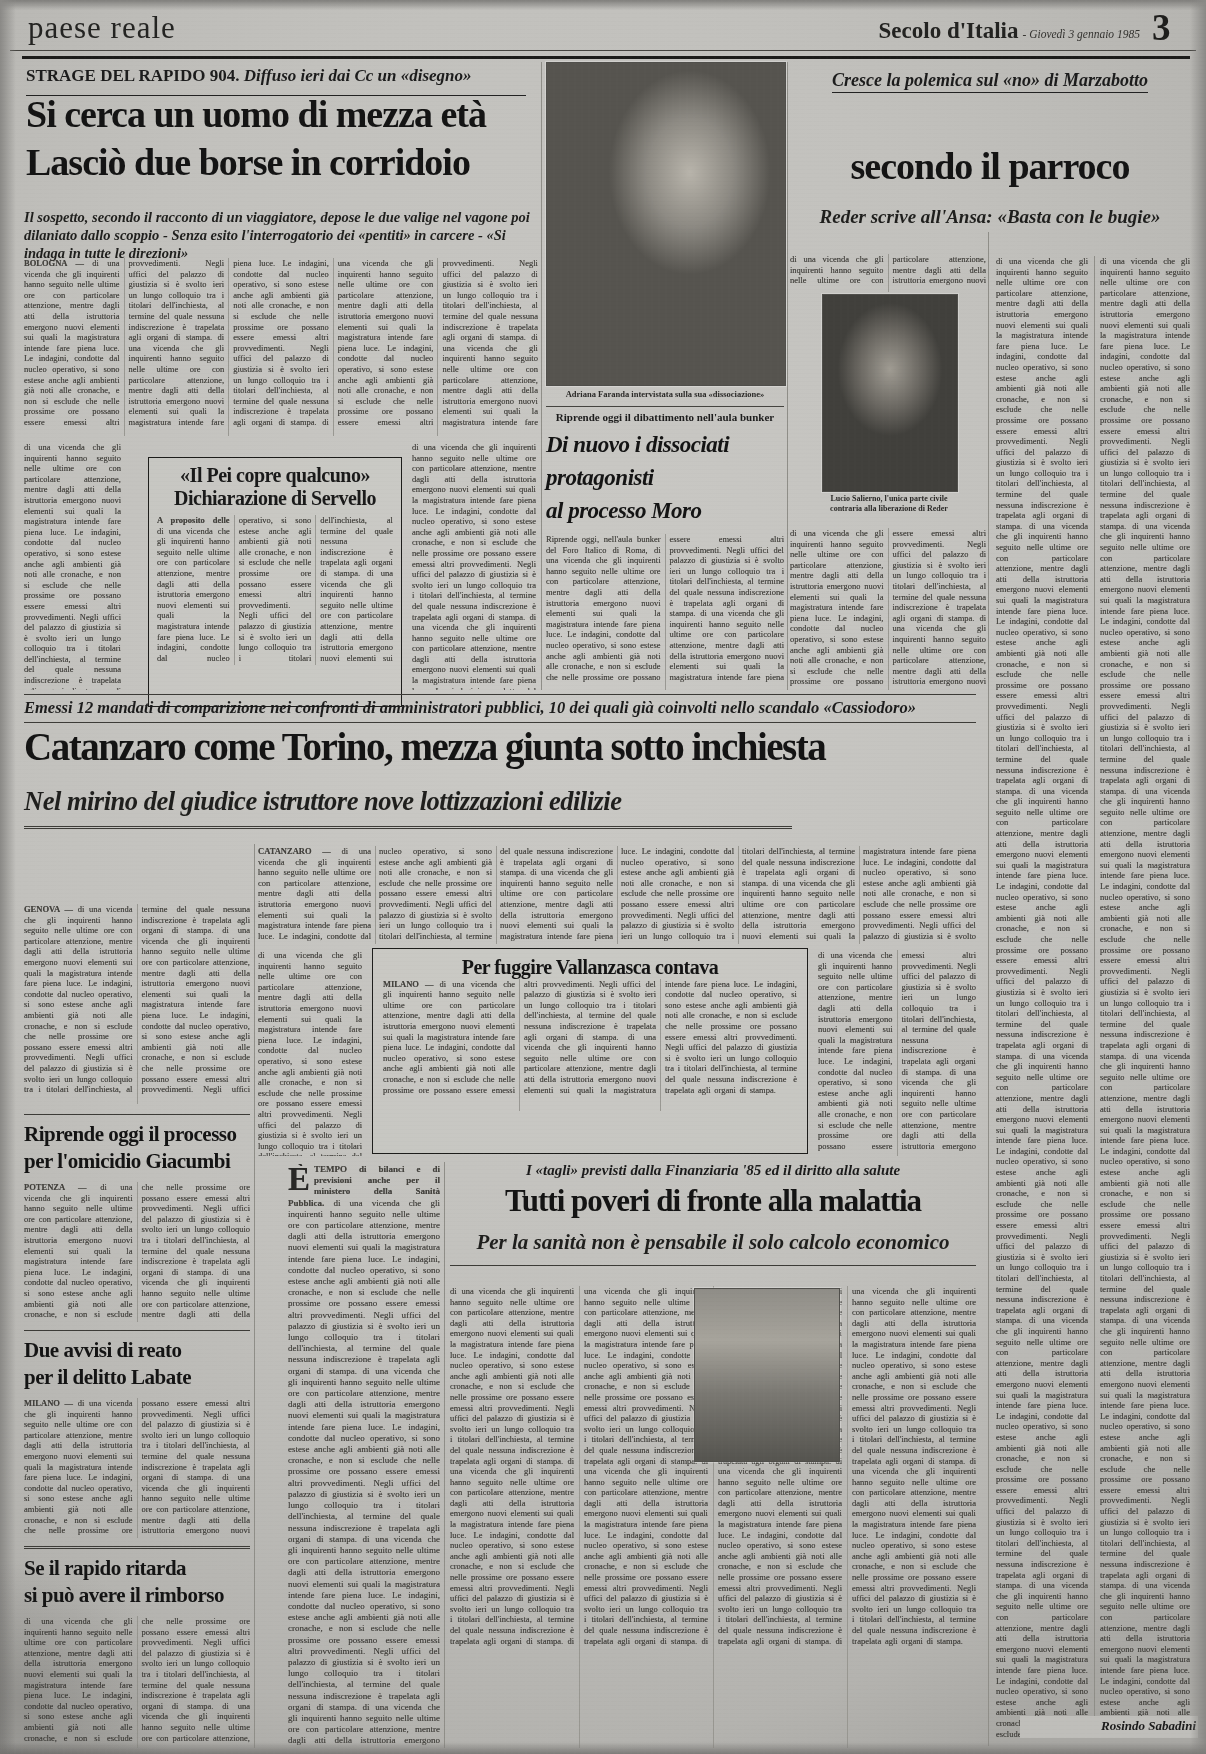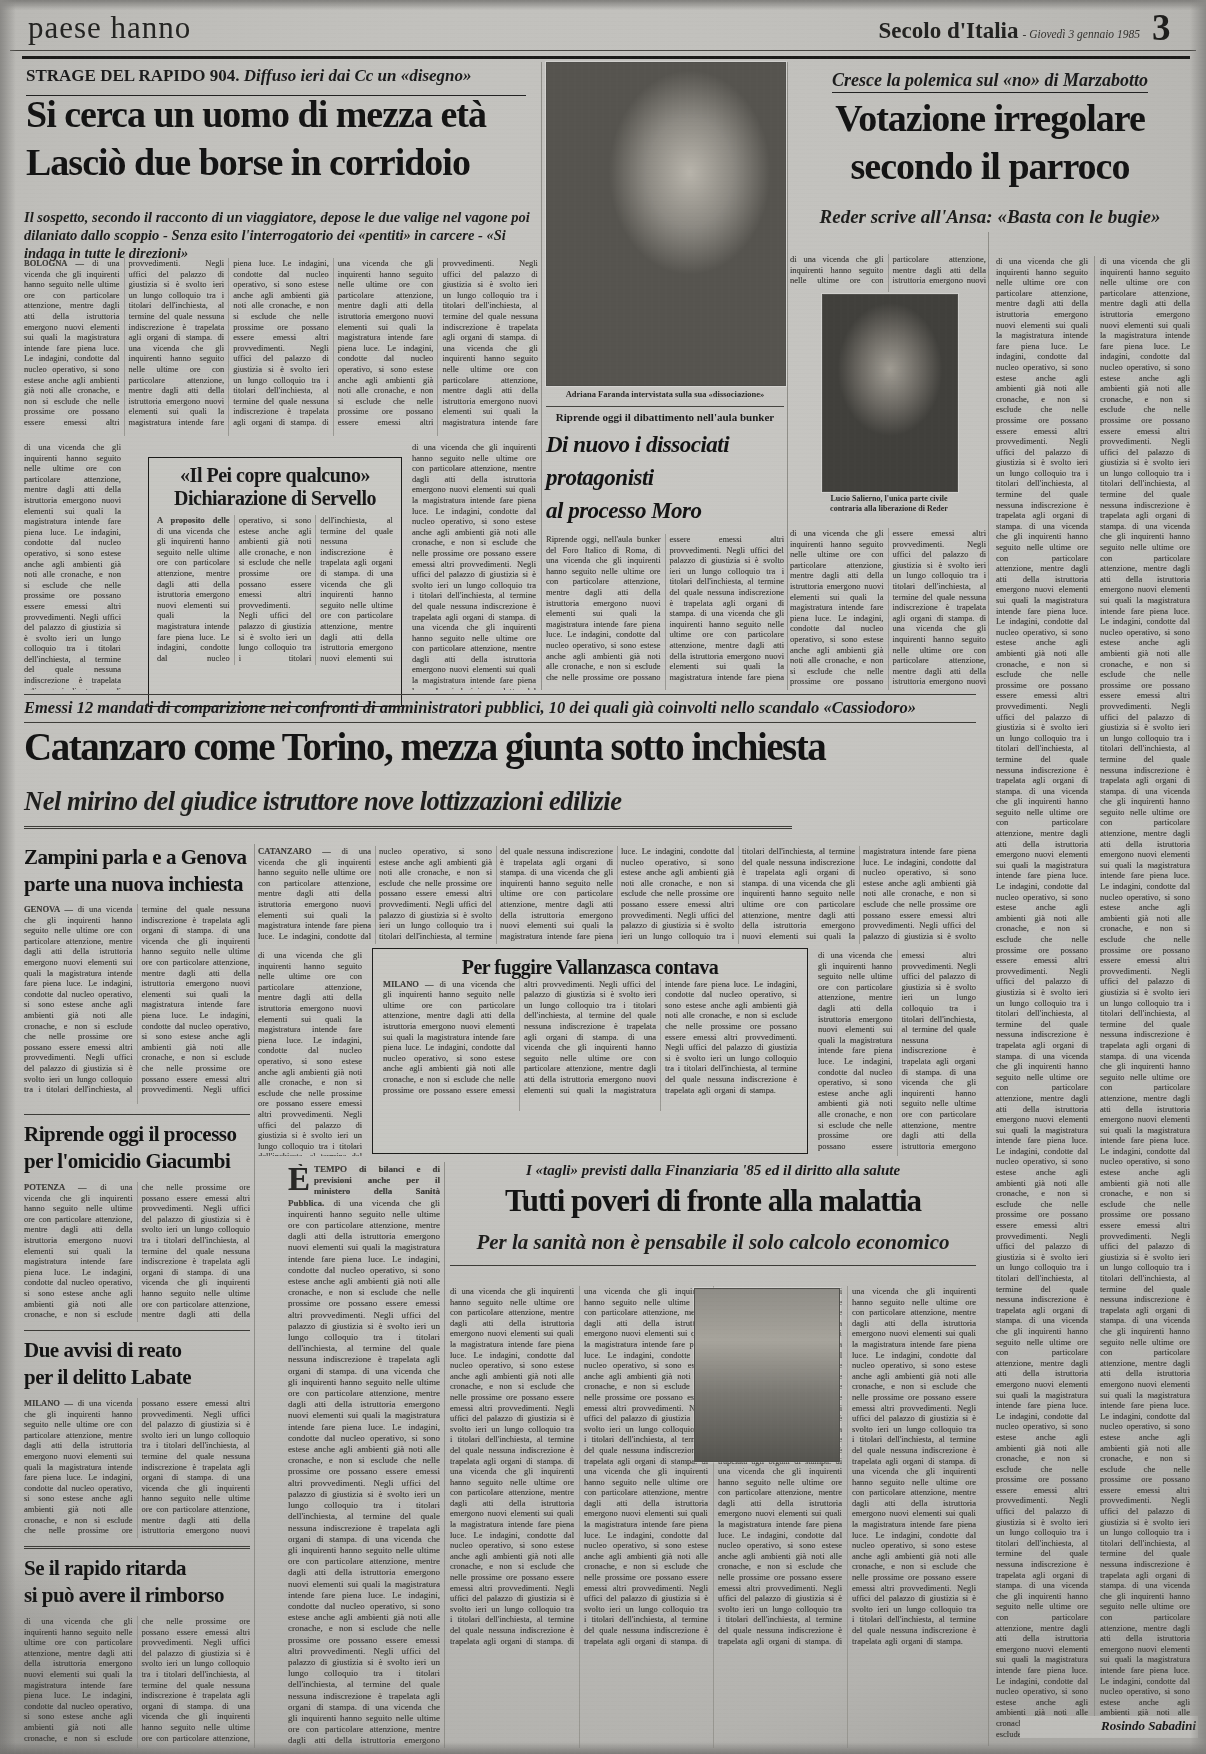--- a/index.html
+++ b/index.html
@@ -25,21 +25,21 @@
   .edge{pointer-events:none;}
   .noise{position:absolute;inset:0;pointer-events:none;opacity:.25;
     background:repeating-linear-gradient(0deg, rgba(0,0,0,.03) 0 1px, transparent 1px 4px),
                repeating-linear-gradient(90deg, rgba(255,255,255,.03) 0 2px, transparent 2px 7px);}
 </style>
 </head>
 <body>
 
 <div id="page">
 
-  <div class="abs" style="left:28px;top:10px;font-size:31px;letter-spacing:1px;color:#242422;">paese hanno</div>
+  <div class="abs" style="left:28px;top:10px;font-size:31px;letter-spacing:1px;color:#242422;">paese reale</div>
   <div class="abs" style="left:830px;top:18px;width:310px;text-align:right;">
     <span style="font-size:23px;font-weight:bold;color:#232321;">Secolo d'Italia</span>
     <span style="font-size:11.5px;font-style:italic;color:#33322f;">- Giovedì 3 gennaio 1985</span>
   </div>
   <div class="abs" style="left:1152px;top:6px;font-size:37px;font-weight:bold;color:#1e1e1c;">3</div>
   <div class="abs hrule edge" style="left:10px;top:50px;width:1186px;"></div>
   <div class="abs edge" style="left:22px;top:56px;width:1168px;height:3px;background:#1c1c1a;"></div>
 
   <div class="abs" style="left:26px;top:66px;width:500px;border-bottom:1px solid #222;padding-bottom:9px;">
     <span class="kicker" style="font-size:17px;">STRAGE DEL RAPIDO 904.</span><span class="kicker" style="font-size:17px;font-style:italic;"> Diffuso ieri dai Cc un «disegno»</span>
@@ -79,21 +79,20 @@
     <div>al processo Moro</div>
   </div>
   <div class="abs greek cols2" style="left:546px;top:534px;width:238px;height:156px;">
     <span>Riprende oggi, nell'aula bunker del Foro Italico di Roma, </span><span>di una vicenda che gli inquirenti hanno seguito nelle ultime ore con particolare attenzione, mentre dagli atti della istruttoria emergono nuovi elementi sui quali la magistratura intende fare piena luce. Le indagini, condotte dal nucleo operativo, si sono estese anche agli ambienti già noti alle cronache, e non si esclude che nelle prossime ore possano essere emessi altri provvedimenti. Negli uffici del palazzo di giustizia si è svolto ieri un lungo colloquio tra i titolari dell'inchiesta, al termine del quale nessuna indiscrezione è trapelata agli organi di stampa.  di una vicenda che gli inquirenti hanno seguito nelle ultime ore con particolare attenzione, mentre dagli atti della istruttoria emergono nuovi elementi sui quali la magistratura intende fare piena luce. Le indagini, condotte dal nucleo operativo, si sono estese anche agli ambienti già noti alle cronache, e non si esclude che nelle prossime ore possano essere emessi altri provvedimenti. Negli uffici del palazzo di giustizia si è svolto ieri un lungo colloquio tra i titolari dell'inchiesta, al termine del quale nessuna indiscrezione è trapelata agli organi di stampa. </span>
   </div>
   <div class="abs vrule edge" style="left:787px;top:62px;height:628px;"></div>
 
   <div class="abs" style="left:790px;top:70px;width:400px;text-align:center;">
     <span class="kicker" style="font-style:italic;font-size:18px;border-bottom:1px solid #222;padding-bottom:2px;">Cresce la polemica sul «no» di Marzabotto</span>
   </div>
-  <div class="abs hl" style="left:790px;top:98px;width:400px;font-size:38px;text-align:center;">Votazione irregolare</div>
   <div class="abs hl" style="left:790px;top:146px;width:400px;font-size:38px;text-align:center;">secondo il parroco</div>
   <div class="abs deck" style="left:790px;top:206px;width:400px;font-size:19px;text-align:center;">Reder scrive all'Ansa: «Basta con le bugie»</div>
   <div class="abs greek cols2" style="left:790px;top:254px;width:196px;height:38px;">
     <span>di una vicenda che gli inquirenti hanno seguito nelle ultime ore con particolare attenzione, mentre dagli atti della istruttoria emergono nuovi elementi sui quali la magistratura intende fare piena luce. Le indagini, condotte dal nucleo operativo, si sono estese anche agli ambienti già noti alle cronache, e non si esclude che nelle prossime ore possano essere emessi altri provvedimenti. Negli uffici del palazzo di giustizia si è svolto ieri un lungo colloquio tra i titolari dell'inchiesta, al termine del quale nessuna indiscrezione è trapelata agli organi di stampa. </span>
   </div>
   <div class="abs photo" style="left:822px;top:294px;width:134px;height:196px;
        background:radial-gradient(55px 70px at 50% 38%, #a09c93 0%, #6b6862 55%, #41403c 95%),
                   linear-gradient(200deg, #55534e, #373633);"></div>
   <div class="abs caption" style="left:814px;top:494px;width:150px;font-size:8px;">Lucio Salierno, l'unica parte civile contraria alla liberazione di Reder</div>
   <div class="abs greek cols2" style="left:790px;top:528px;width:196px;height:162px;">
@@ -111,24 +110,20 @@
   <div class="abs" style="left:1020px;top:1716px;width:170px;text-align:right;background:#bfbeba;
        font-weight:bold;font-style:italic;font-size:13px;padding:2px 2px 4px 6px;">Rosindo Sabadini</div>
 
   <div class="abs" style="left:24px;top:694px;width:952px;border-top:1px solid #3c3b37;border-bottom:1px solid #3c3b37;padding:3px 0 4px;">
     <span class="kicker" style="font-style:italic;font-size:16.5px;">Emessi 12 mandati di comparizione nei confronti di amministratori pubblici, 10 dei quali già coinvolti nello scandalo «Cassiodoro»</span>
   </div>
   <div class="abs hl" style="left:24px;top:726px;width:952px;font-size:39px;letter-spacing:-1.5px;">Catanzaro come Torino, mezza giunta sotto inchiesta</div>
   <div class="abs deck" style="left:24px;top:786px;width:768px;font-size:26.5px;letter-spacing:-.5px;border-bottom:3px double #3c3b37;padding-bottom:9px;">Nel mirino del giudice istruttore nove lottizzazioni edilizie</div>
 
   <div class="abs vrule edge" style="left:254px;top:844px;height:904px;"></div>
-  <div class="abs hl" style="left:24px;top:844px;width:226px;font-size:21px;line-height:27px;letter-spacing:-.5px;">
-    <div>Zampini parla e a Genova</div>
-    <div>parte una nuova inchiesta</div>
-  </div>
   <div class="abs greek cols2" style="left:24px;top:904px;width:226px;height:200px;">
     <b>GENOVA — </b><span>di una vicenda che gli inquirenti hanno seguito nelle ultime ore con particolare attenzione, mentre dagli atti della istruttoria emergono nuovi elementi sui quali la magistratura intende fare piena luce. Le indagini, condotte dal nucleo operativo, si sono estese anche agli ambienti già noti alle cronache, e non si esclude che nelle prossime ore possano essere emessi altri provvedimenti. Negli uffici del palazzo di giustizia si è svolto ieri un lungo colloquio tra i titolari dell'inchiesta, al termine del quale nessuna indiscrezione è trapelata agli organi di stampa.  di una vicenda che gli inquirenti hanno seguito nelle ultime ore con particolare attenzione, mentre dagli atti della istruttoria emergono nuovi elementi sui quali la magistratura intende fare piena luce. Le indagini, condotte dal nucleo operativo, si sono estese anche agli ambienti già noti alle cronache, e non si esclude che nelle prossime ore possano essere emessi altri provvedimenti. Negli uffici del palazzo di giustizia si è svolto ieri un lungo colloquio tra i titolari dell'inchiesta, al termine del quale nessuna indiscrezione è trapelata agli organi di stampa. </span>
   </div>
 
   <div class="abs hl" style="left:24px;top:1114px;width:226px;font-size:21px;line-height:27px;letter-spacing:-.5px;border-top:1px solid #3c3b37;padding-top:6px;">
     <div>Riprende oggi il processo</div>
     <div>per l'omicidio Giacumbi</div>
   </div>
   <div class="abs greek cols2" style="left:24px;top:1182px;width:226px;height:140px;">
     <b>POTENZA — </b><span>di una vicenda che gli inquirenti hanno seguito nelle ultime ore con particolare attenzione, mentre dagli atti della istruttoria emergono nuovi elementi sui quali la magistratura intende fare piena luce. Le indagini, condotte dal nucleo operativo, si sono estese anche agli ambienti già noti alle cronache, e non si esclude che nelle prossime ore possano essere emessi altri provvedimenti. Negli uffici del palazzo di giustizia si è svolto ieri un lungo colloquio tra i titolari dell'inchiesta, al termine del quale nessuna indiscrezione è trapelata agli organi di stampa.  di una vicenda che gli inquirenti hanno seguito nelle ultime ore con particolare attenzione, mentre dagli atti della istruttoria emergono nuovi elementi sui quali la magistratura intende fare piena luce. Le indagini, condotte dal nucleo operativo, si sono estese anche agli ambienti già noti alle cronache, e non si esclude che nelle prossime ore possano essere emessi altri provvedimenti. Negli uffici del palazzo di giustizia si è svolto ieri un lungo colloquio tra i titolari dell'inchiesta, al termine del quale nessuna indiscrezione è trapelata agli organi di stampa. </span>

